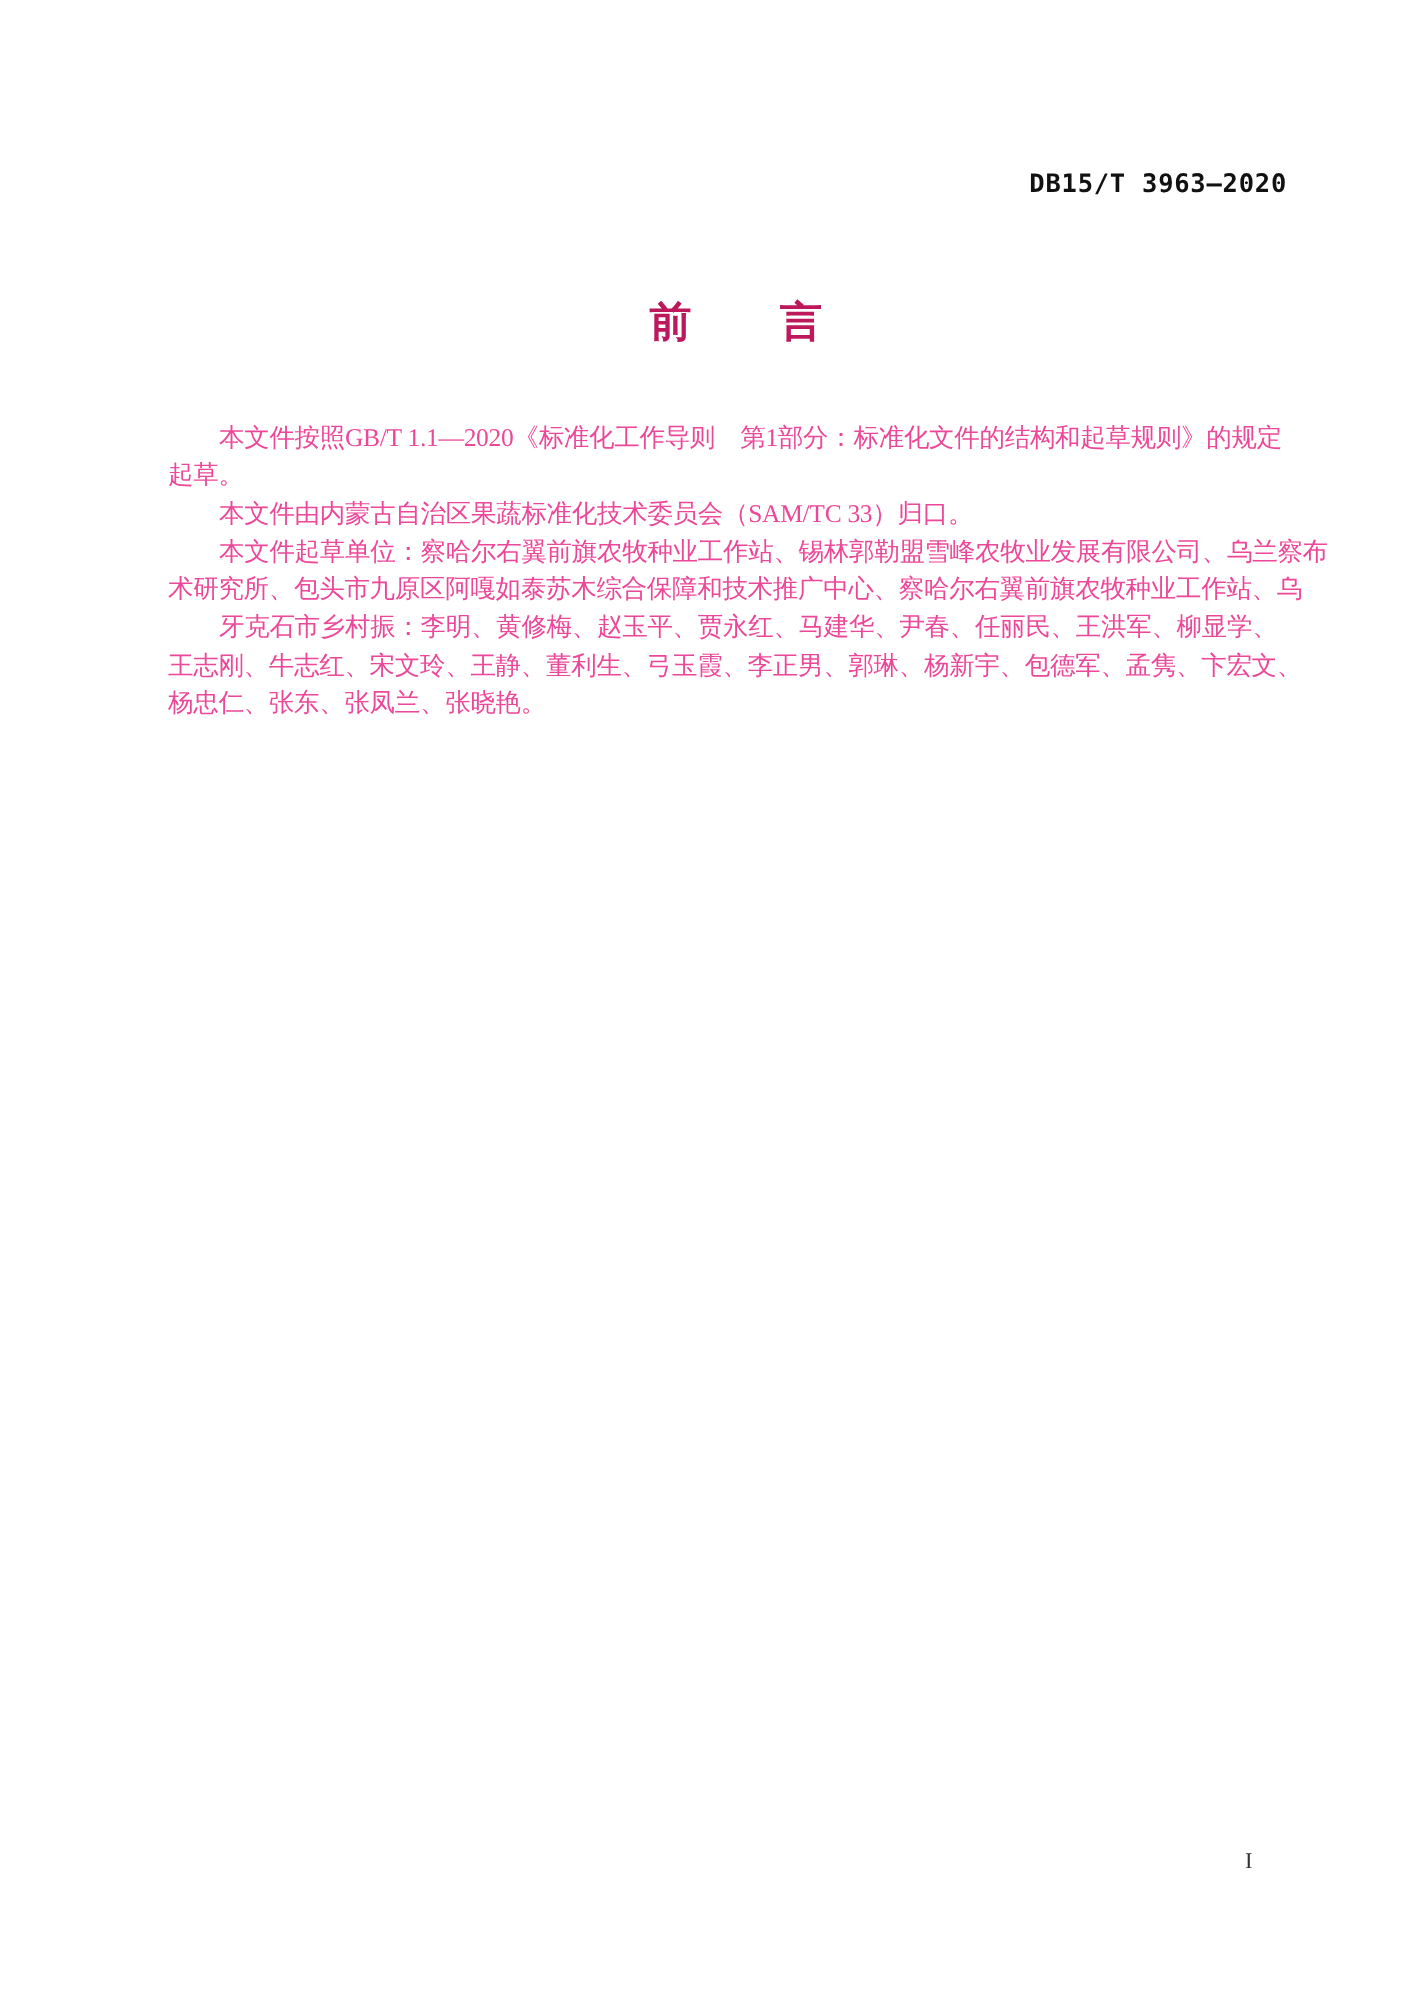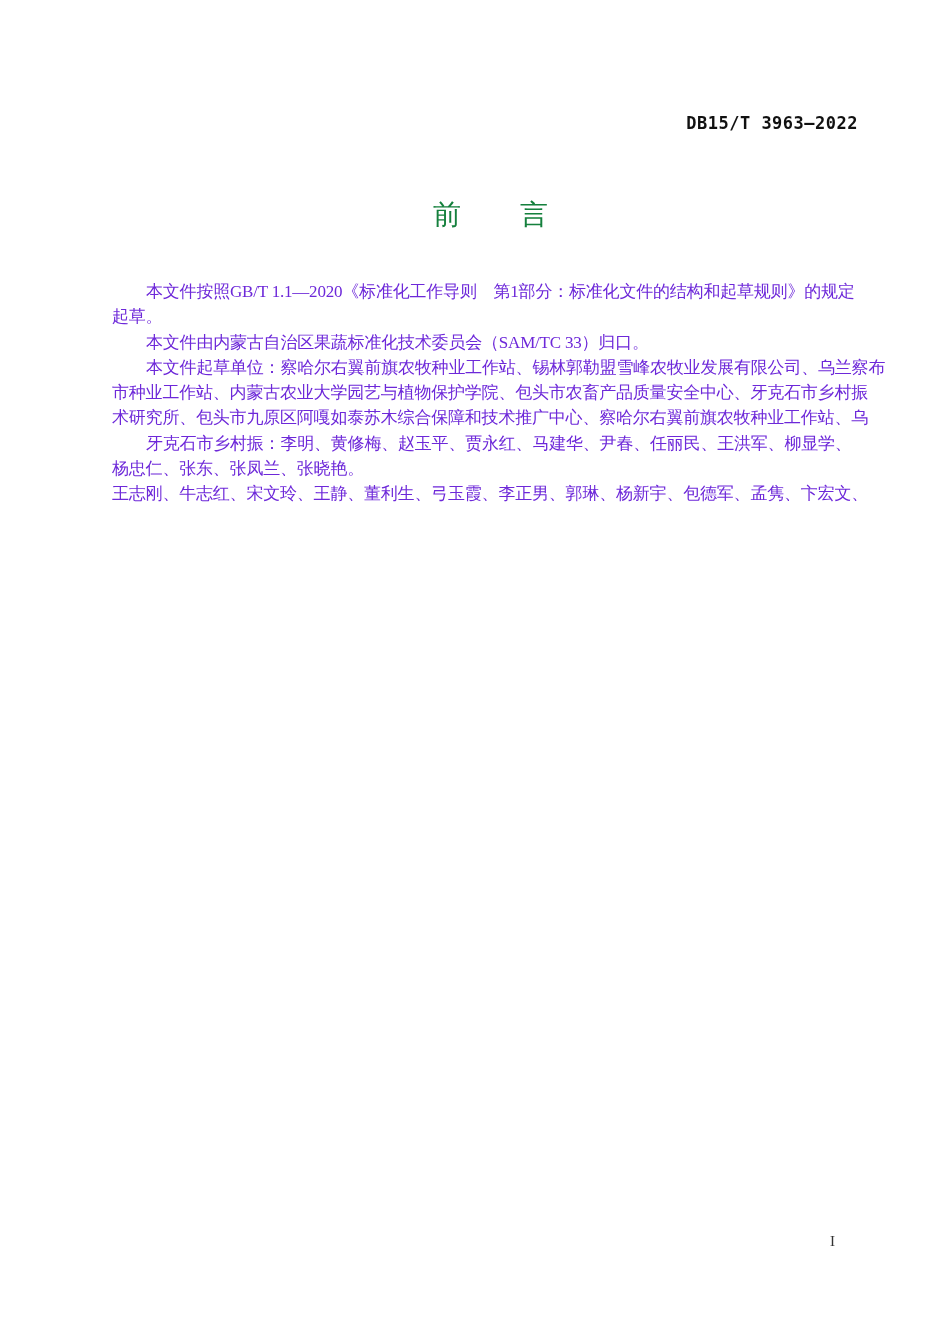--- a/index.html
+++ b/index.html
@@ -27,34 +27,34 @@
     color: #111111;
     white-space: nowrap;
   }
   .fw-title {
     position: absolute;
     top: 196px;
     left: 112px;
     width: 758px;
     text-align: center;
     font-size: 28px;
-    font-weight: 400;
+    font-weight: 700;
     letter-spacing: 1px;
-    color: #15803d;
+    color: #be185d;
     white-space: pre;
   }
   .fw-body {
     position: absolute;
     top: 279px;
     left: 112px;
     width: 758px;
     font-size: 17px;
     line-height: 25.3px;
     letter-spacing: -0.2px;
-    color: #6d28d9;
+    color: #ec4899;
     text-align: justify;
   }
   .fw-body .line {
     white-space: nowrap;
     overflow: visible;
   }
   .fw-body .line.first {
     text-indent: 2em;
   }
   .page-number {
@@ -64,31 +64,30 @@
     font-size: 15px;
     font-family: "Liberation Serif", serif;
     color: #333333;
   }
 </style>
 </head>
 <body>
 
 <div class="page">
 
-  <div class="doc-number">DB15/T 3963—2022</div>
+  <div class="doc-number">DB15/T 3963—2020</div>
 
   <div class="fw-title">前　　言</div>
 
   <div class="fw-body">
       <div class="line first">本文件按照GB/T 1.1—2020《标准化工作导则　第1部分：标准化文件的结构和起草规则》的规定</div>
       <div class="line">起草。</div>
       <div class="line first">本文件由内蒙古自治区果蔬标准化技术委员会（SAM/TC 33）归口。</div>
       <div class="line first">本文件起草单位：察哈尔右翼前旗农牧种业工作站、锡林郭勒盟雪峰农牧业发展有限公司、乌兰察布</div>
-      <div class="line">市种业工作站、内蒙古农业大学园艺与植物保护学院、包头市农畜产品质量安全中心、牙克石市乡村振</div>
       <div class="line">术研究所、包头市九原区阿嘎如泰苏木综合保障和技术推广中心、察哈尔右翼前旗农牧种业工作站、乌</div>
       <div class="line first">牙克石市乡村振：李明、黄修梅、赵玉平、贾永红、马建华、尹春、任丽民、王洪军、柳显学、</div>
+      <div class="line">王志刚、牛志红、宋文玲、王静、董利生、弓玉霞、李正男、郭琳、杨新宇、包德军、孟隽、卞宏文、</div>
       <div class="line">杨忠仁、张东、张凤兰、张晓艳。</div>
-      <div class="line">王志刚、牛志红、宋文玲、王静、董利生、弓玉霞、李正男、郭琳、杨新宇、包德军、孟隽、卞宏文、</div>
     </div>
 
   <div class="page-number">I</div>
 
 </div>
 
 </body></html>

